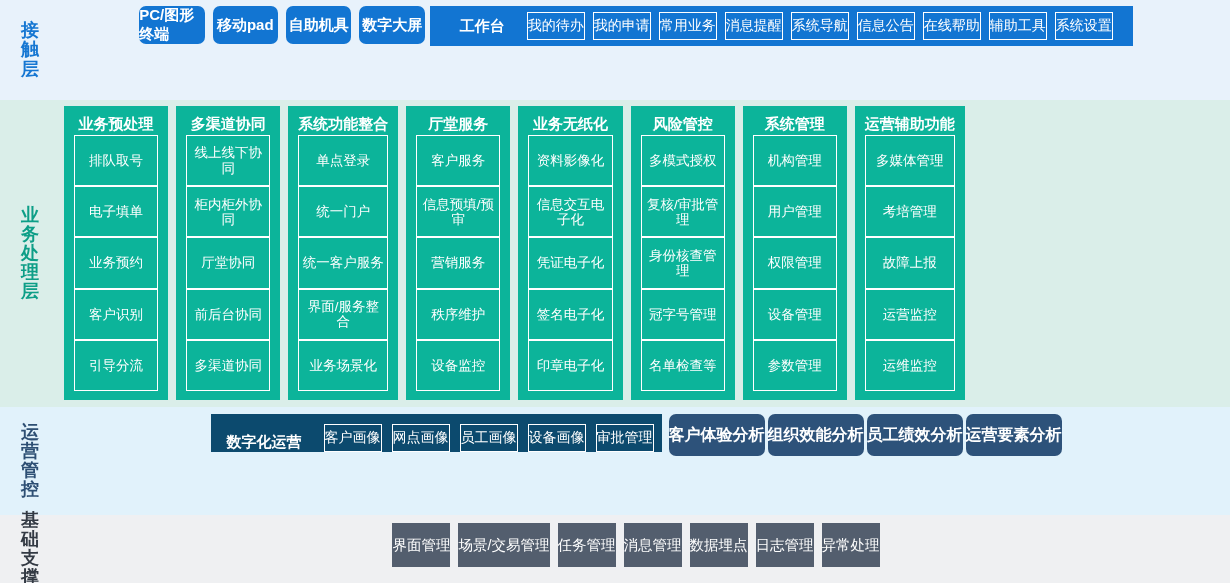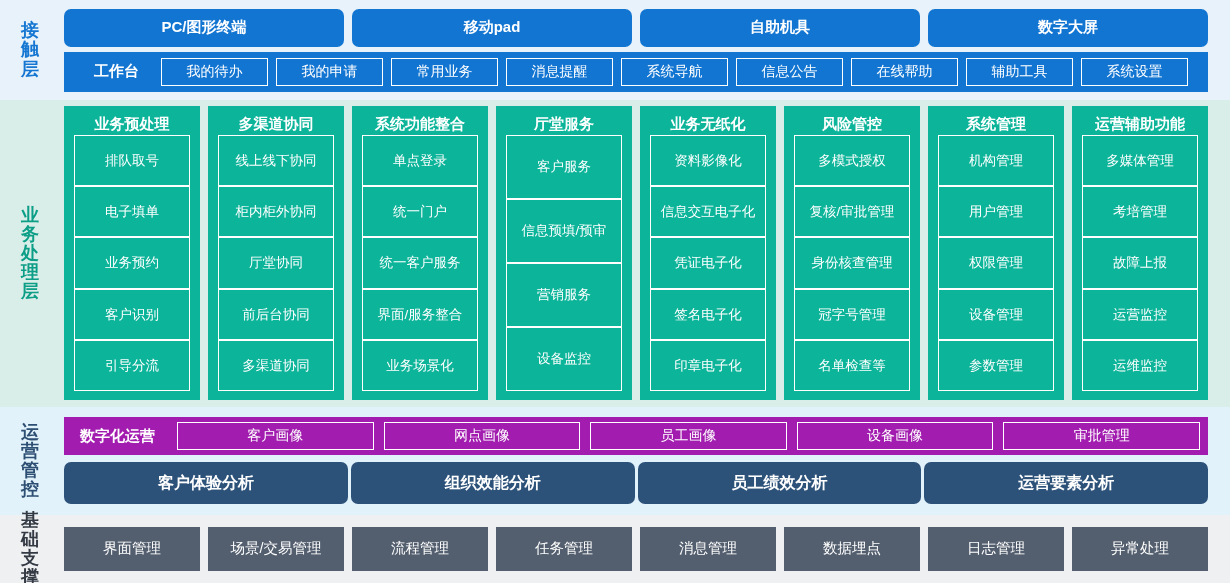--- a/index.html
+++ b/index.html
@@ -14,21 +14,21 @@
   
   .layer{display:flex;align-items:stretch;box-sizing:border-box;}
   .layer-label{
     width:60px;flex:0 0 60px;
     display:flex;align-items:center;justify-content:center;
     font-weight:bold;font-size:17px;line-height:1.06;
     text-align:center;letter-spacing:0px;
     box-sizing:border-box;
   }
   .layer-label span{display:block;}
-  .layer-body{flex:1;display:flex;flex-direction:column;box-sizing:border-box;}
+  .layer-body{flex:1;display:flex;flex-direction:row;box-sizing:border-box;}
 
   
   .l-contact{background:#e8f2fb;height:100px;}
   .l-contact .layer-label{color:#1677d2;font-size:18px;}
   .l-contact .layer-body{padding:6px 22px 6px 4px;gap:5px;justify-content:center;}
   .channel-row{display:flex;gap:8px;height:38px;}
   .channel-chip{
     flex:1;background:#1275d2;color:#fff;border-radius:7px;
     display:flex;align-items:center;justify-content:center;
     font-weight:bold;font-size:15px;
@@ -63,21 +63,21 @@
   .biz-item{
     flex:1;border:1px solid #ffffff;color:#fff;font-size:13.5px;
     display:flex;align-items:center;justify-content:center;
     text-align:center;line-height:1.12;padding:0 2px;
   }
 
   
   .l-ops{background:#e1f2fb;height:108px;}
   .l-ops .layer-label{color:#2d4f73;font-size:18px;}
   .l-ops .layer-body{padding:7px 22px 8px 4px;gap:7px;justify-content:center;}
-  .ops-row1{background:#a21caf;height:38px;display:flex;align-items:center;padding:0 8px;gap:10px;}
+  .ops-row1{background:#0c4a6e;height:38px;display:flex;align-items:flex-end;padding:0 8px;gap:10px;}
   .ops-title{color:#fff;font-weight:bold;font-size:15px;padding:0 12px 0 8px;white-space:nowrap;}
   .ops-chip{
     flex:1;height:26px;border:1px solid #ffffff;color:#fff;font-size:14px;
     display:flex;align-items:center;justify-content:center;
   }
   .ops-row2{display:flex;gap:3px;height:42px;}
   .ops-big{
     flex:1;background:#2d527a;color:#fff;border-radius:7px;
     display:flex;align-items:center;justify-content:center;
     font-weight:bold;font-size:16px;
@@ -167,20 +167,21 @@
           <div class="biz-item">统一客户服务</div>
           <div class="biz-item">界面/服务整合</div>
           <div class="biz-item">业务场景化</div>
         </div>
 
         <div class="biz-col">
           <div class="biz-col-title">厅堂服务</div>
           <div class="biz-item">客户服务</div>
           <div class="biz-item">信息预填/预审</div>
           <div class="biz-item">营销服务</div>
+          <div class="biz-item">秩序维护</div>
           <div class="biz-item">设备监控</div>
         </div>
 
         <div class="biz-col">
           <div class="biz-col-title">业务无纸化</div>
           <div class="biz-item">资料影像化</div>
           <div class="biz-item">信息交互电子化</div>
           <div class="biz-item">凭证电子化</div>
           <div class="biz-item">签名电子化</div>
           <div class="biz-item">印章电子化</div>
@@ -250,21 +251,20 @@
           <span>基</span>
           <span>础</span>
           <span>支</span>
           <span>撑</span>
         </span>
     </div>
     <div class="layer-body">
       <div class="base-row">
         <div class="base-chip">界面管理</div>
         <div class="base-chip">场景/交易管理</div>
-        <div class="base-chip">流程管理</div>
         <div class="base-chip">任务管理</div>
         <div class="base-chip">消息管理</div>
         <div class="base-chip">数据埋点</div>
         <div class="base-chip">日志管理</div>
         <div class="base-chip">异常处理</div>
       </div>
     </div>
   </div>
 
 </div>

